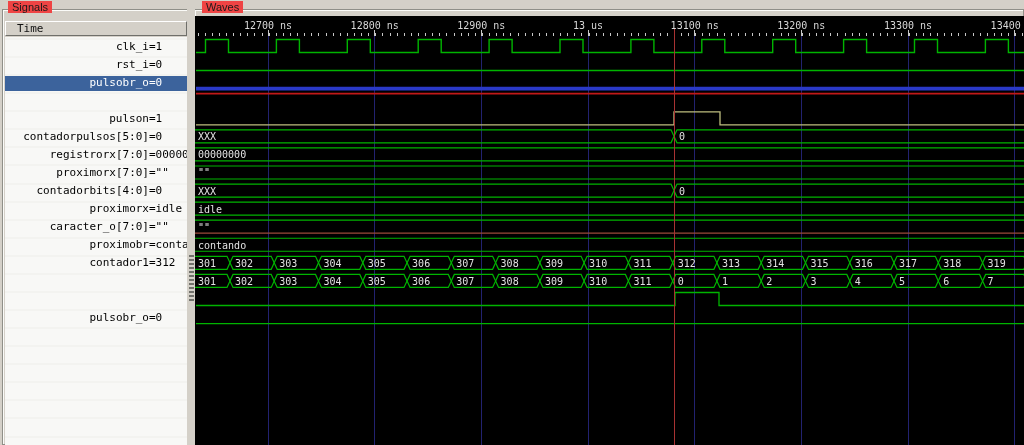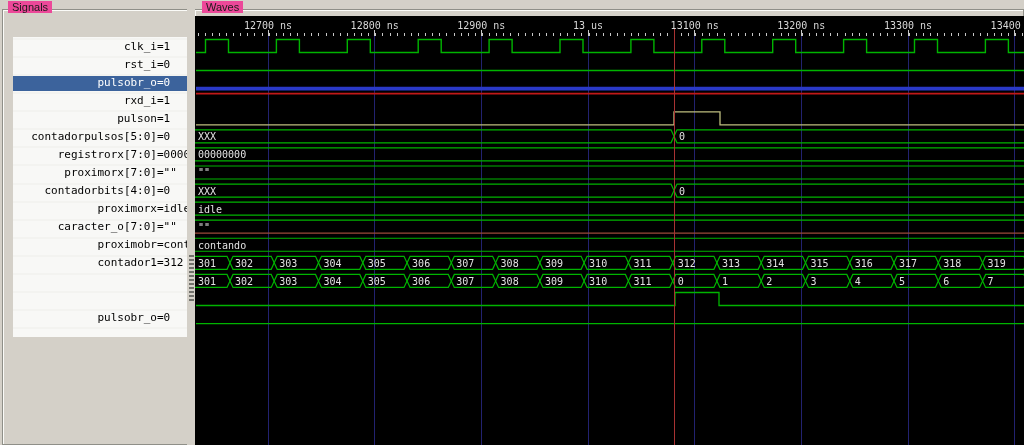--- a/index.html
+++ b/index.html
@@ -1,26 +1,26 @@
 <!DOCTYPE html>
 <html><head>
 <meta charset="utf-8">
 <style>
   html,body{margin:0;padding:0;background:#d4d0c8;}
   #app{position:relative;width:1024px;height:445px;background:#d4d0c8;overflow:hidden;
        font-family:"DejaVu Sans Mono",monospace;}
   .frame{position:absolute;border:1px solid #8f8f88;box-shadow:inset 1px 1px 0 #fbfbf8;}
   .frame-label{position:absolute;top:1px;font:11px "Liberation Sans",sans-serif;color:#1a1a1a;
-       background:#ec4899;padding:0 4px;z-index:6;}
+       background:#ef4444;padding:0 4px;z-index:6;}
   #time-header{position:absolute;left:5px;top:21px;width:182px;height:15px;background:#d4d0c8;
        border-top:1px solid #ffffff;border-left:1px solid #ffffff;
        border-right:1px solid #6f6f6a;border-bottom:1px solid #6f6f6a;
        font:11px "DejaVu Sans Mono",monospace;color:#111;line-height:14px;padding-left:11px;
        box-sizing:border-box;z-index:4;}
-  #signal-list{position:absolute;left:13px;top:37px;width:182px;height:300px;overflow:hidden;
+  #signal-list{position:absolute;left:5px;top:37px;width:182px;height:408px;overflow:hidden;
        background:repeating-linear-gradient(180deg,#ededea 0px,#ededea 1px,#f8f8f6 1px,#f8f8f6 18.07px);
        background-position:0 1.5px;z-index:3;}
   .sig-row{position:absolute;left:0;width:182px;height:15px;line-height:15px;
        font:11px "DejaVu Sans Mono",monospace;color:#000;white-space:pre;overflow:hidden;}
   .sig-row .nm{display:inline-block;width:144px;text-align:right;}
   .sig-row.sel{color:#ffffff;}
   #splitter{position:absolute;left:187px;top:9px;width:8px;height:436px;background:#d4d0c8;z-index:5;}
   #splitter-handle{position:absolute;left:2px;top:246px;width:5px;height:48px;
        background:repeating-linear-gradient(180deg,#72726c 0 2px,#d4d0c8 2px 4px);}
   #wave-svg{position:absolute;left:0;top:0;z-index:2;}
@@ -29,26 +29,26 @@
 </head>
 <body>
 
 <div id="app">
 
   <span class="frame-label" style="left:8px;">Signals</span>
   <span class="frame-label" style="left:202px;">Waves</span>
 
   <div class="frame" style="left:2px;top:9px;width:185px;height:434px;"></div>
 
+  <div id="time-header">Time</div>
 
   <div id="signal-list">
       <div class="sig-row" style="top: 2.5px;"><span class="nm">clk_i</span><span>=1</span></div>
       <div class="sig-row" style="top: 20.57px;"><span class="nm">rst_i</span><span>=0</span></div>
       <div class="sig-row sel" style="top: 38.64px; background: rgb(60, 99, 156);"><span class="nm">pulsobr_o</span><span>=0</span></div>
-      <div class="sig-row" style="top: 56.71px;"><span class="nm">rxd_i</span><span>=1</span></div>
       <div class="sig-row" style="top: 74.78px;"><span class="nm">pulson</span><span>=1</span></div>
       <div class="sig-row" style="top: 92.85px;"><span class="nm">contadorpulsos[5:0]</span><span>=0</span></div>
       <div class="sig-row" style="top: 110.92px;"><span class="nm">registrorx[7:0]</span><span>=00000000</span></div>
       <div class="sig-row" style="top: 128.99px;"><span class="nm">proximorx[7:0]</span><span>=""</span></div>
       <div class="sig-row" style="top: 147.06px;"><span class="nm">contadorbits[4:0]</span><span>=0</span></div>
       <div class="sig-row" style="top: 165.13px;"><span class="nm">proximorx</span><span>=idle</span></div>
       <div class="sig-row" style="top: 183.2px;"><span class="nm">caracter_o[7:0]</span><span>=""</span></div>
       <div class="sig-row" style="top: 201.27px;"><span class="nm">proximobr</span><span>=contando</span></div>
       <div class="sig-row" style="top: 219.34px;"><span class="nm">contador1</span><span>=312</span></div>
       <div class="sig-row" style="top: 273.55px;"><span class="nm">pulsobr_o</span><span>=0</span></div>

